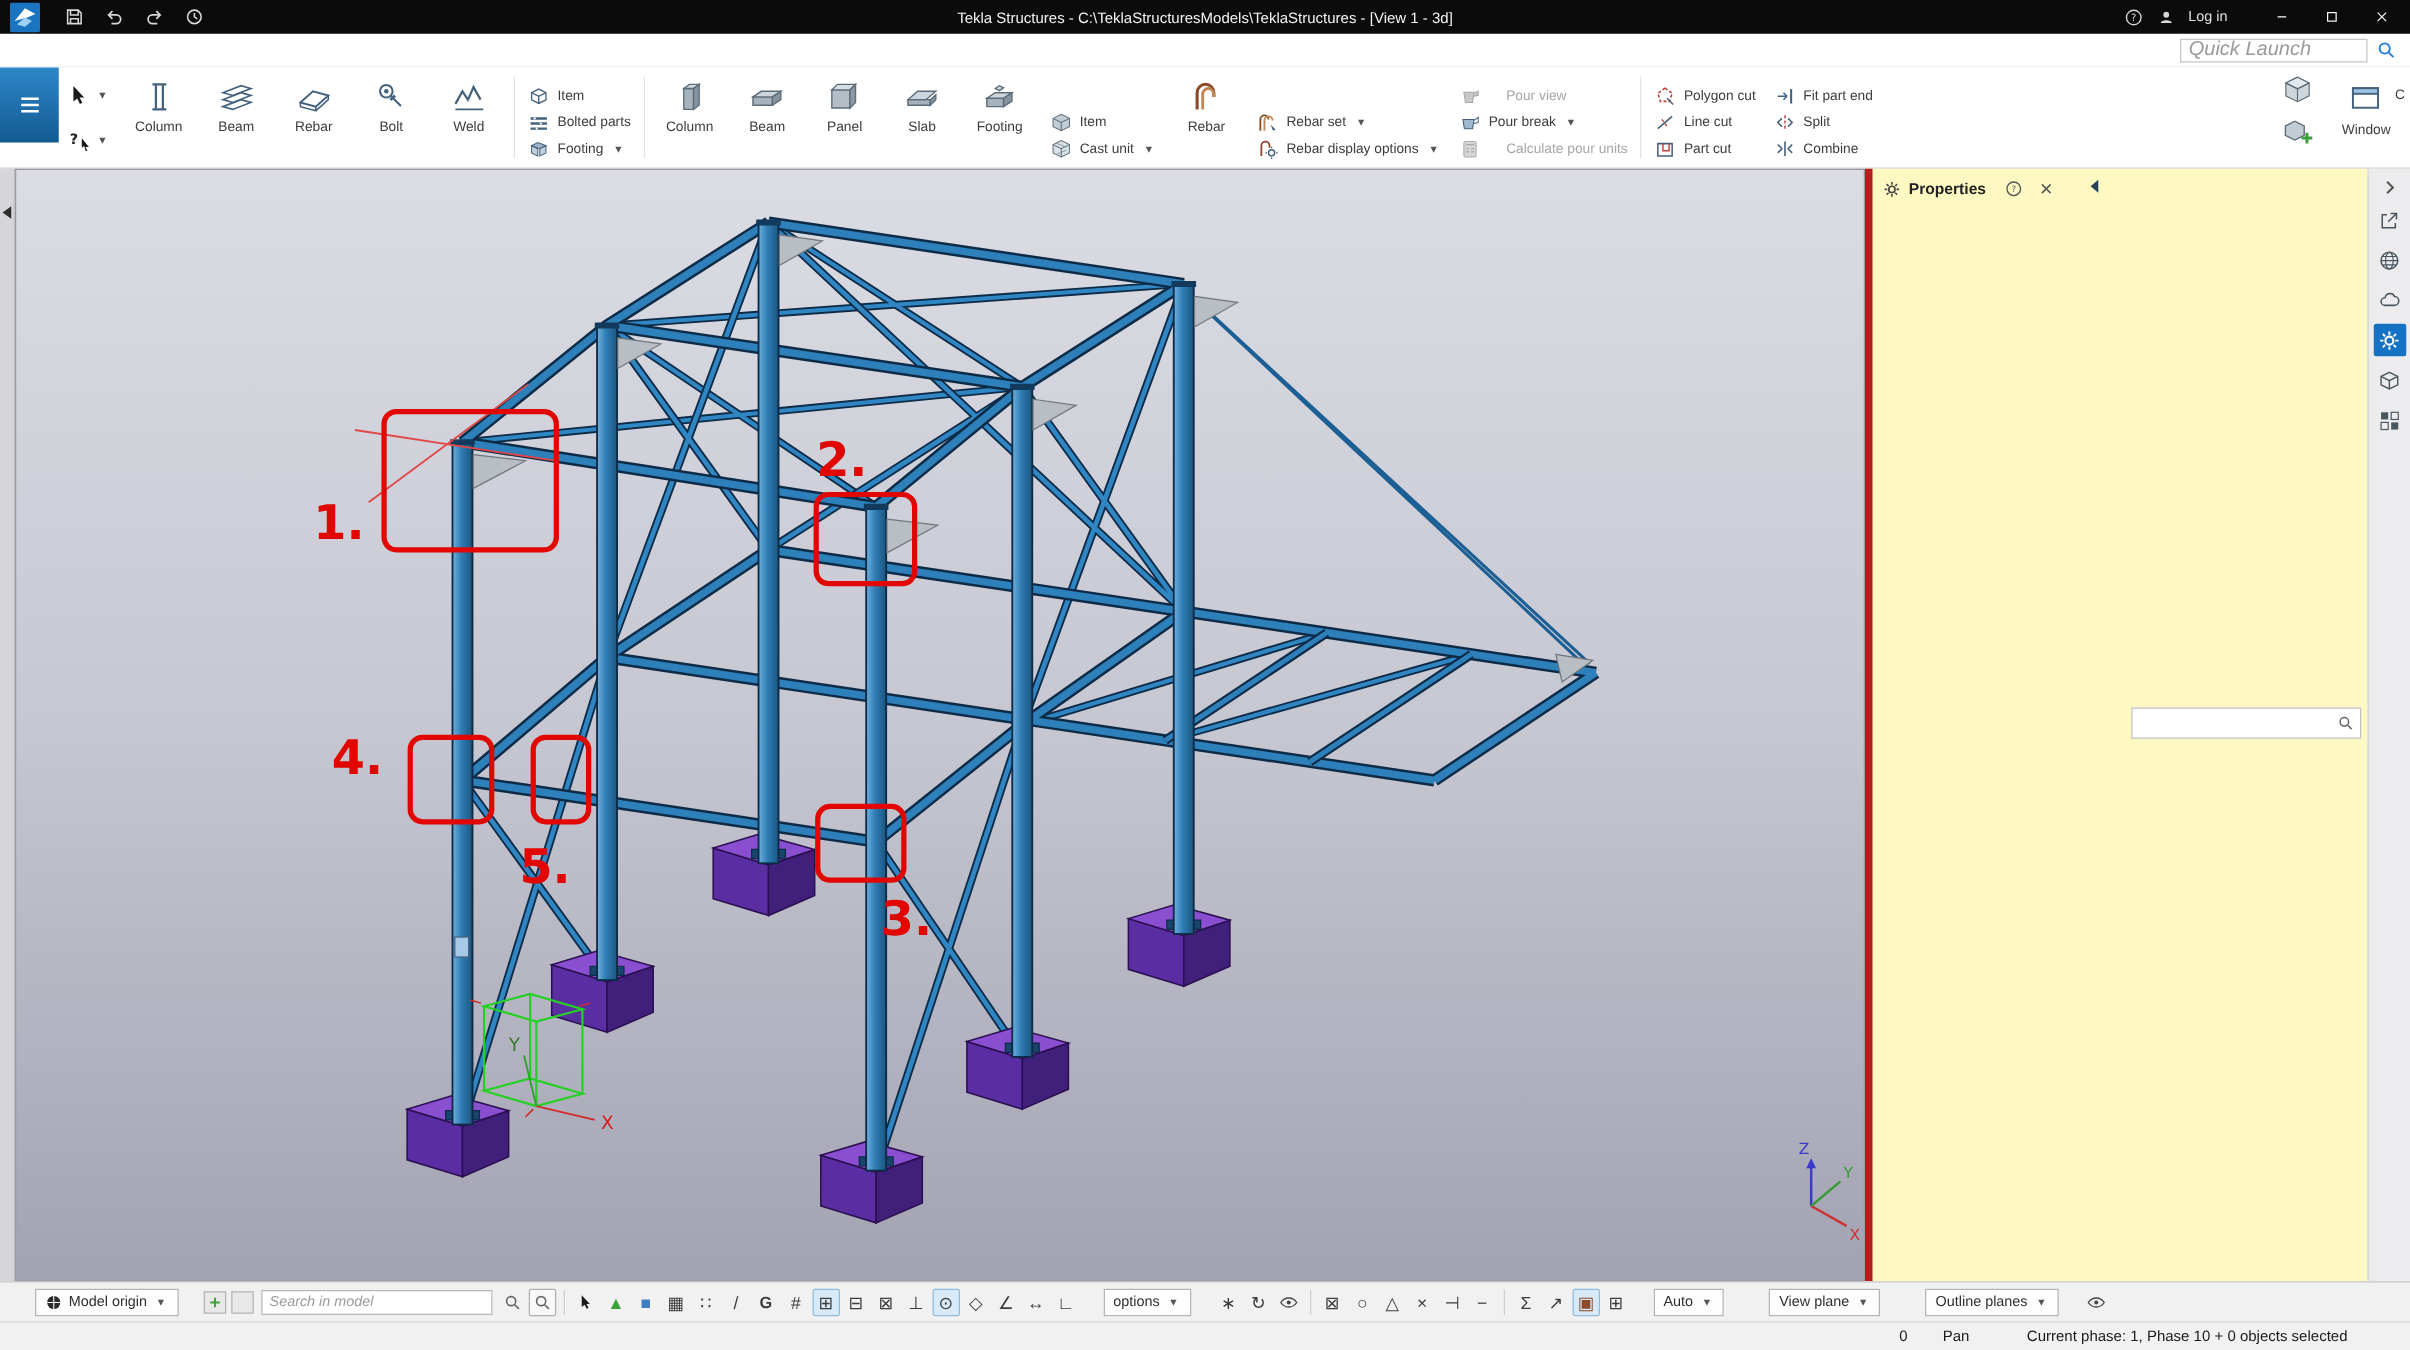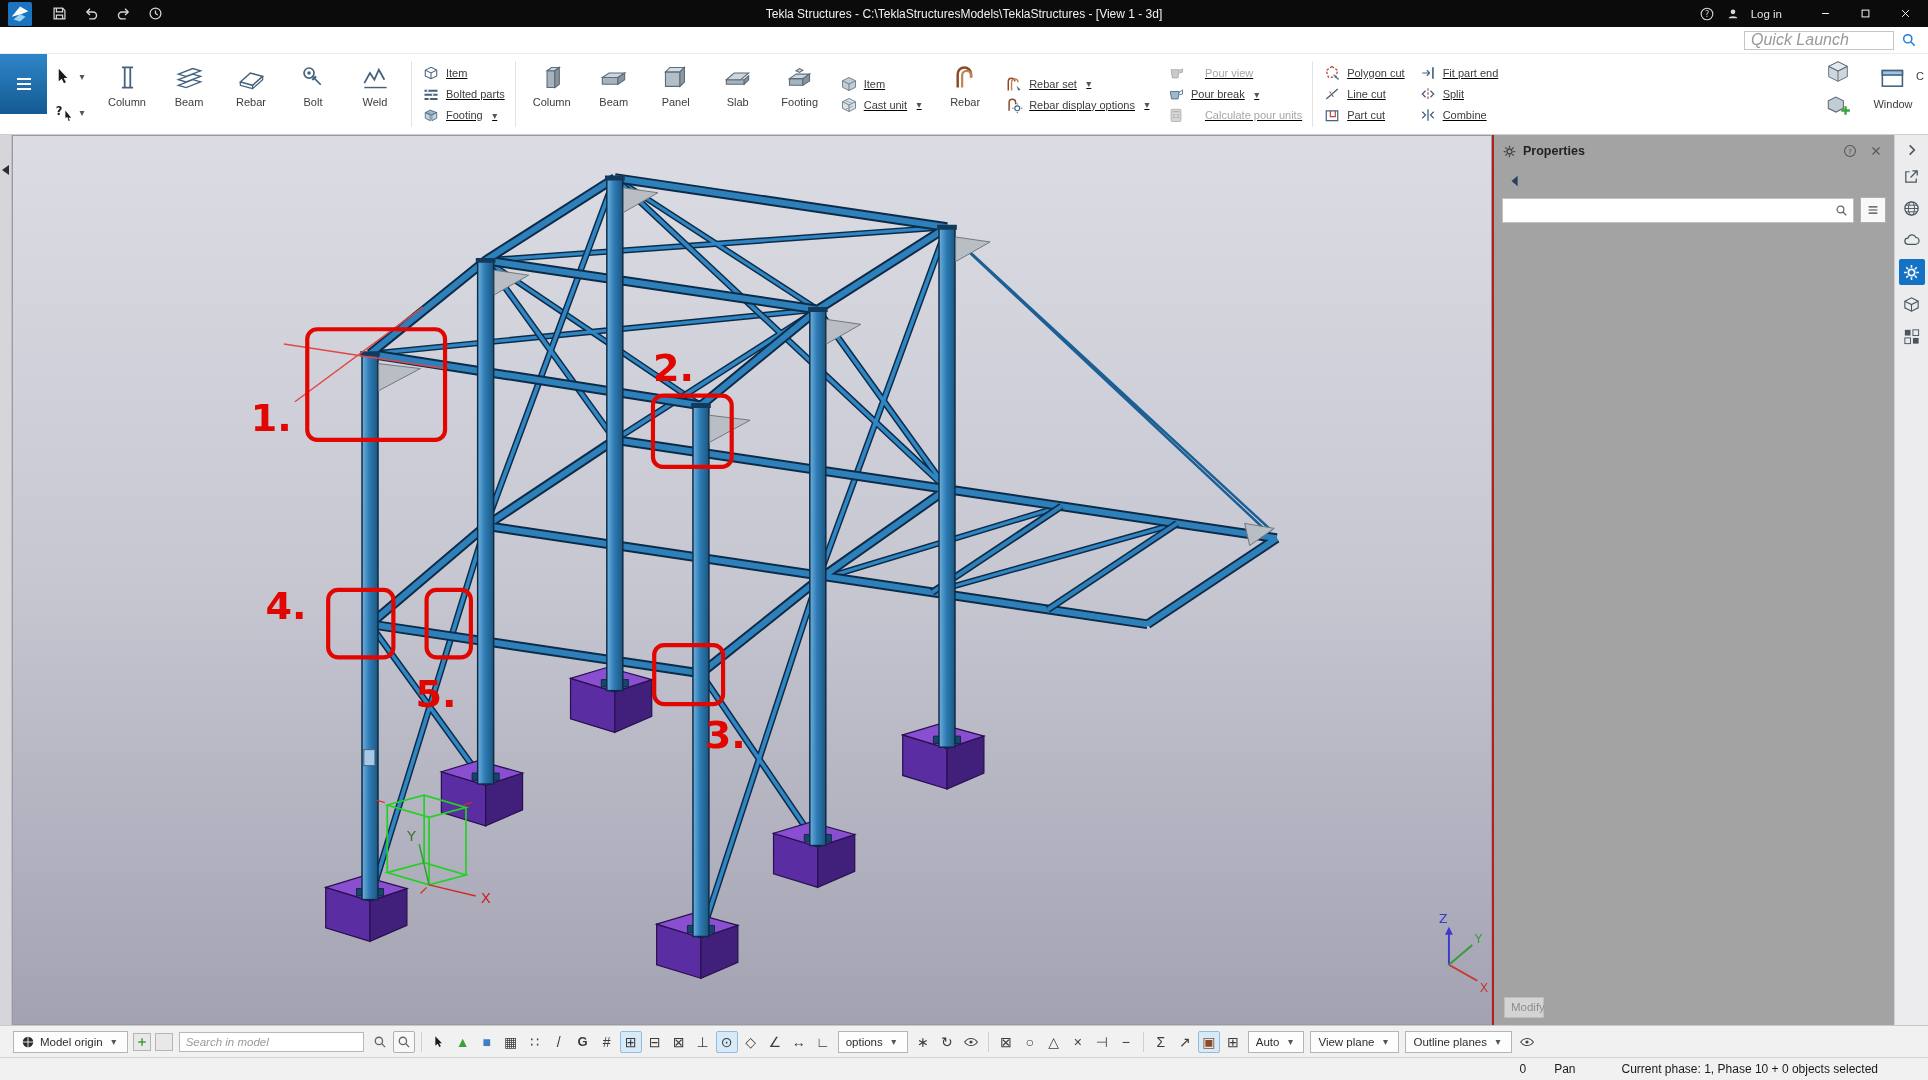--- a/index.html
+++ b/index.html
@@ -34,39 +34,39 @@
   .menu-block{width:47px;height:60px;background:linear-gradient(#2e86c8,#135a92);display:flex;align-items:center;justify-content:center;flex:0 0 auto;}
   .menu-block .icon{width:22px;height:22px;}
   .sel-col{display:flex;flex-direction:column;justify-content:space-around;padding:4px 6px;}
   .sel-btn{display:flex;align-items:center;gap:2px;}
   .sel-btn .icon{width:21px;height:21px;}
   .chev{width:12px;height:12px;display:inline-flex;align-items:center;justify-content:center;font-size:10px;color:#555;}
   .big-tools{display:flex;padding:2px 2px;}
   .big-tool{width:62px;display:flex;flex-direction:column;align-items:center;padding-top:7px;cursor:default;}
   .big-tool .icon{width:29px;height:29px;}
   .big-tool .lbl{font-size:11px;color:#3c3c3c;margin-top:4px;white-space:nowrap;}
-  .row-group{display:flex;flex-direction:column;justify-content:center;padding:5px 7px;text-decoration:underline;}
+  .row-group{display:flex;flex-direction:column;justify-content:flex-end;padding:5px 7px;}
   .row-item{display:flex;align-items:center;gap:6px;font-size:11px;color:#3c3c3c;height:21px;white-space:nowrap;}
   .row-item .icon{width:18px;height:18px;flex:0 0 auto;}
   .row-item.disabled{color:#a6a6a6;gap:20px;}
   .vline{width:1px;background:#e3e3e3;margin:7px 3px;}
   .right-end{margin-left:auto;display:flex;align-items:flex-start;padding-top:4px;position:relative;gap:10px;}
   .stack-col{display:flex;flex-direction:column;gap:4px;align-items:center;}
   .stack-col .icon{width:28px;height:28px;}
   .partial-c{position:absolute;right:-2px;top:16px;font-size:11px;color:#3c3c3c;width:10px;overflow:hidden;}
 
   
   .main{flex:1;display:flex;min-height:0;}
   .leftstrip{width:12px;background:#d6d6da;border-right:1px solid #bfbfc6;flex:0 0 auto;}
   .ls-tri{display:block;width:0;height:0;border-top:5px solid transparent;border-bottom:5px solid transparent;border-right:7px solid #2e2e2e;margin:30px auto 0;}
   .viewport{flex:1;position:relative;min-width:0;outline:1px solid #9a9aa4;outline-offset:-1px;}
   .viewport svg.scene{display:block;width:100%;height:100%;}
 
   
-  .props{width:402px;background:#a3a3a3;border-left:2px solid #b91c1c;display:flex;flex-direction:column;flex:0 0 auto;}
+  .props{width:402px;background:#fef9c3;border-left:6px solid #b91c1c;display:flex;flex-direction:row;flex:0 0 auto;}
   .p-head{height:32px;display:flex;align-items:center;padding:0 8px;gap:6px;}
   .p-head .icon{width:15px;height:15px;}
   .p-title{font-size:12.5px;color:#222;font-weight:bold;}
   .p-head-sp{flex:1;}
   .p-head-btn{width:20px;height:20px;display:inline-flex;align-items:center;justify-content:center;}
   .p-head-btn .icon{width:14px;height:14px;}
   .p-toolbar{height:28px;display:flex;align-items:center;padding:0 8px;}
   .p-back{width:26px;height:20px;display:inline-flex;align-items:center;justify-content:center;}
   .p-back .icon{width:14px;height:14px;}
   .p-search{display:flex;align-items:center;padding:2px 8px 6px;gap:6px;}
@@ -81,21 +81,21 @@
 
   
   .rightstrip{width:34px;background:#ececee;border-left:1px solid #d2d2d2;flex:0 0 auto;display:flex;flex-direction:column;align-items:center;}
   .rs-chev{width:14px;height:14px;margin-top:8px;}
   .rs-btn{width:26px;height:26px;margin-top:6px;display:flex;align-items:center;justify-content:center;border-radius:2px;}
   .rs-btn .icon{width:19px;height:19px;}
   .rs-btn.active{background:#1472c4;}
 
   
   .bottombar{height:32px;background:#f1f1f2;border-top:1px solid #c8c8c8;display:flex;align-items:center;flex:0 0 auto;padding:0 10px;overflow:hidden;}
-  .dd{height:22px;border:1px solid #b5b5b5;background:#fdfdfd;display:inline-flex;align-items:center;gap:5px;padding:0 7px;font-size:11.5px;color:#2e2e2e;margin:0 3px;white-space:nowrap;text-align:right;}
+  .dd{height:22px;border:1px solid #b5b5b5;background:#fdfdfd;display:inline-flex;align-items:center;gap:5px;padding:0 7px;font-size:11.5px;color:#2e2e2e;margin:0 18px;white-space:nowrap;text-align:right;}
   .dd .icon{width:14px;height:14px;}
   .sq-btn{width:18px;height:18px;border:1px solid #b5b5b5;background:#e8e8e8;display:inline-flex;align-items:center;justify-content:center;margin:0 2px;}
   .sq-btn .icon{width:12px;height:12px;}
   .bb-input{width:185px;height:20px;border:1px solid #b8b8b8;font-size:11.5px;padding:0 6px;margin:0 4px;font-family:"Liberation Sans",sans-serif;}
   .bb-input::placeholder{font-style:italic;color:#9a9a9a;}
   .bico{width:22px;height:22px;display:inline-flex;align-items:center;justify-content:center;font-size:14px;color:#3c3c3c;border:1px solid transparent;border-radius:2px;margin:0 1px;flex:0 0 auto;}
   .bico .icon{width:16px;height:16px;}
   .bico.green{color:#3aa23a;} .bico.blue{color:#3f7fc1;} .bico.brown{color:#8b4a2a;}
   .bico.bold{font-weight:bold;font-size:13px;}
   .bico.toggled{background:#d8e9f7;border-color:#8fbce0;}

